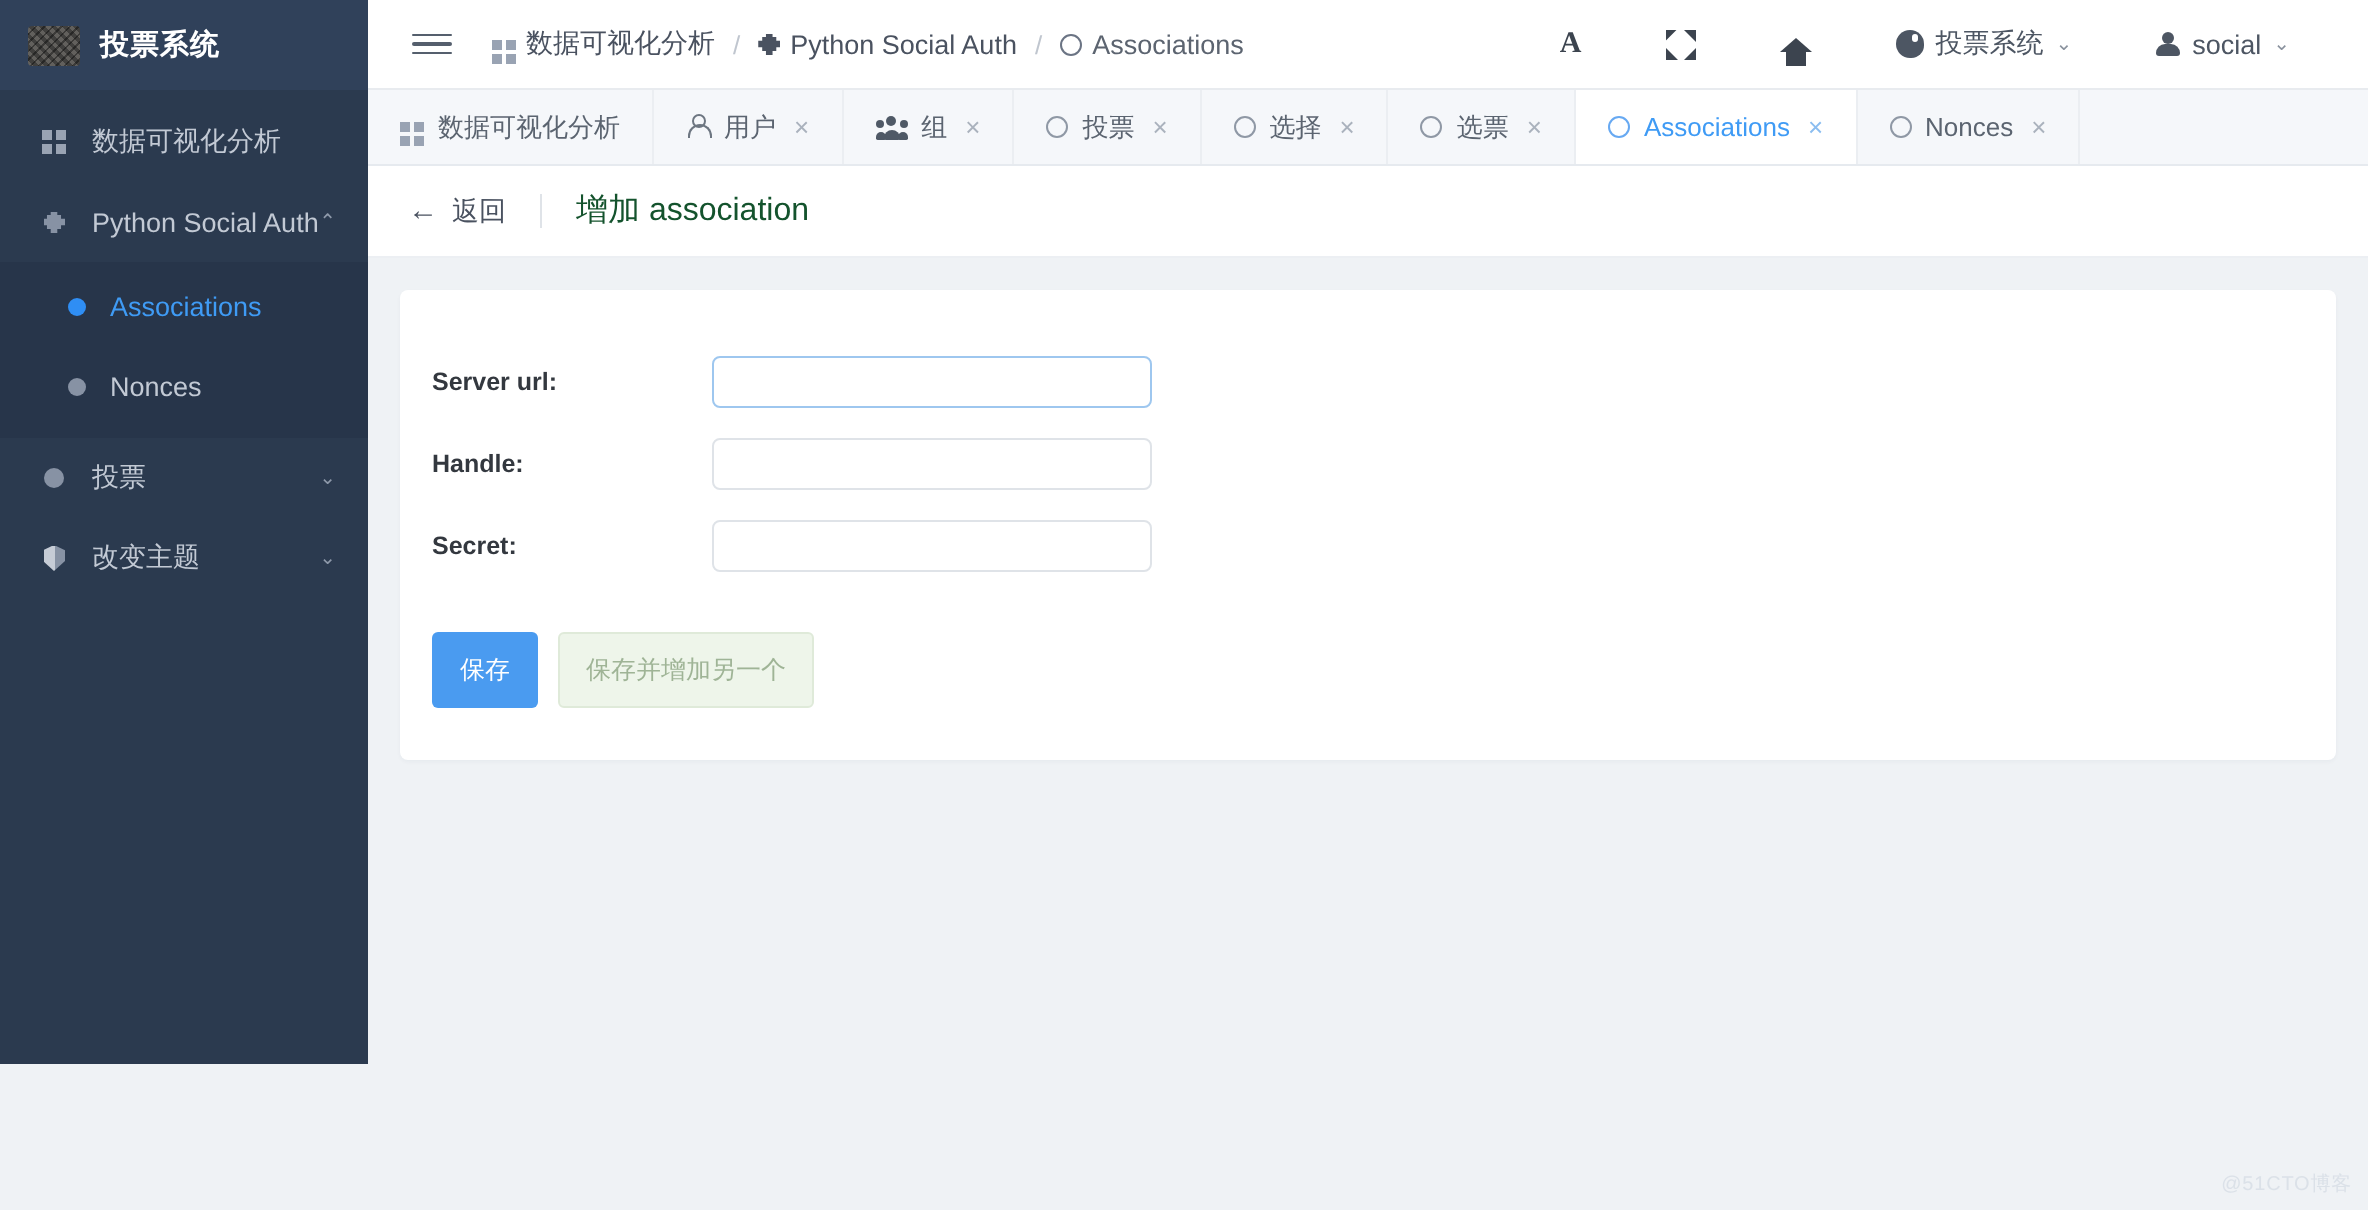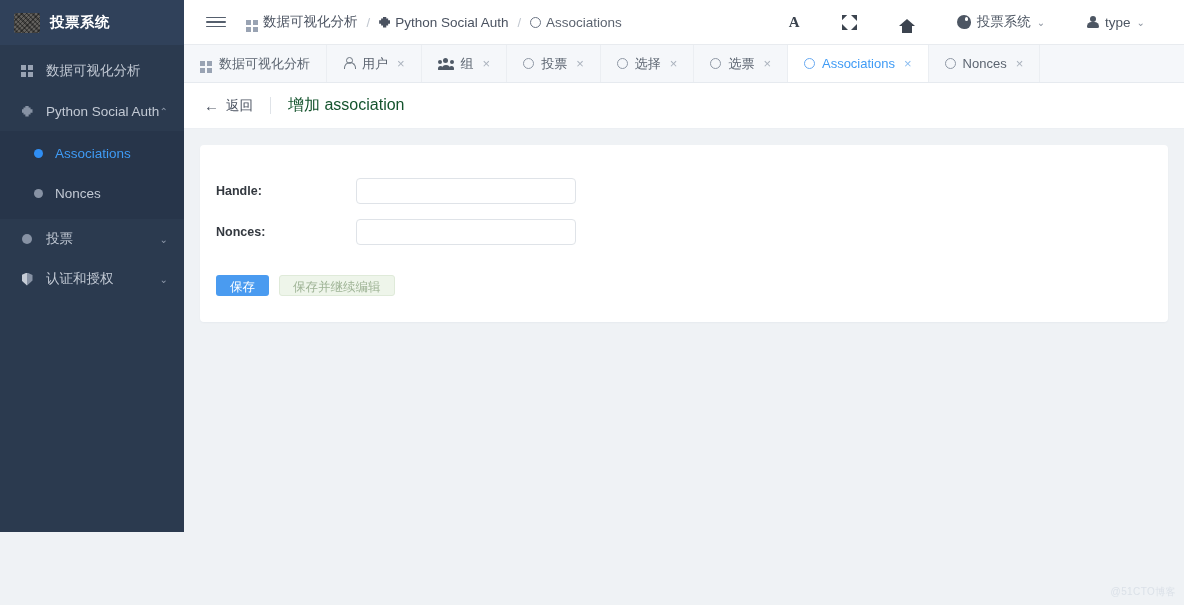--- a/index.html
+++ b/index.html
@@ -217,21 +217,21 @@
     background: #fff; outline: none; padding: 0 8px;
     font-size: 12.5px; color: #33383f;
     font-family: "Liberation Sans", sans-serif;
   }
   .w-long { width: 220px; }
   .w-short { width: 62px; }
   .form-input.focused { border-color: #9ec7ef; }
 
   .btn-row { display: flex; gap: 10px; padding-left: 16px; margin-top: 23px; }
   .btn {
-    height: 21px; padding: 0 13px; border-radius: 3px; border: 1px solid transparent;
+    height: 38px; padding: 0 13px; border-radius: 3px; border: 1px solid transparent;
     font-size: 12.5px; cursor: pointer; line-height: 23px;
     font-family: "Liberation Sans", sans-serif;
   }
   .btn-primary { background: #4a9bf0; color: #fff; }
   .btn-success { background: #57b94a; color: #fff; }
   .btn-light { background: #eef5ea; color: #9fb496; border-color: #dfead9; }
 
   .watermark {
     position: absolute; right: 8px; bottom: 6px;
     font-size: 10px; color: #dbe1e8; letter-spacing: .4px;
@@ -287,21 +287,21 @@
             <span class="icon-circle-s"></span>
           </span>
         <span>投票</span>
         <span class="chev">⌄</span>
       </div>
 
       <div class="nav-item">
         <span class="ico">
             <span class="icon-shield half"></span>
           </span>
-        <span>认证和授权</span>
+        <span>改变主题</span>
         <span class="chev">⌄</span>
       </div>
 
     </nav>
   </aside>
 
   <div class="content">
 
     <header class="topbar">
       <span class="hamburger">
@@ -349,21 +349,21 @@
         <span class="tr-btn">
           <span class="icon-home"></span>
         </span>
         <span class="tr-btn">
           <span class="icon-palette"></span>
           <span>投票系统</span>
           <span class="caret">⌄</span>
         </span>
         <span class="tr-btn">
           <span class="icon-user-solid"></span>
-          <span>type</span>
+          <span>social</span>
           <span class="caret">⌄</span>
         </span>
       </div>
     </header>
 
     <div class="tabbar">
       <div class="tab">
         <span>
           <span class="icon-grid" style="display:inline-grid">
               <i></i>
@@ -423,37 +423,41 @@
         <span class="back-arrow">←</span>
         <span>返回</span>
       </span>
       <span class="vline"></span>
       <span class="page-title">增加 association</span>
     </div>
 
     <main class="main">
       <section class="card">
 
+        <div class="form-row">
+          <label class="form-label">Server url:</label>
+          <input class="form-input w-long focused" type="text" value="" style="">
+        </div>
 
         <div class="form-row">
           <label class="form-label">Handle:</label>
           <input class="form-input w-long" type="text" value="" style="">
         </div>
 
         <div class="form-row">
-          <label class="form-label">Nonces:</label>
+          <label class="form-label">Secret:</label>
           <input class="form-input w-long" type="text" value="" style="">
         </div>
 
 
 
 
         <div class="btn-row">
           <button class="btn btn-primary">保存</button>
-          <button class="btn btn-light">保存并继续编辑</button>
+          <button class="btn btn-light">保存并增加另一个</button>
         </div>
 
       </section>
 
       <div class="watermark">@51CTO博客</div>
     </main>
 
   </div>
 </div>
 

